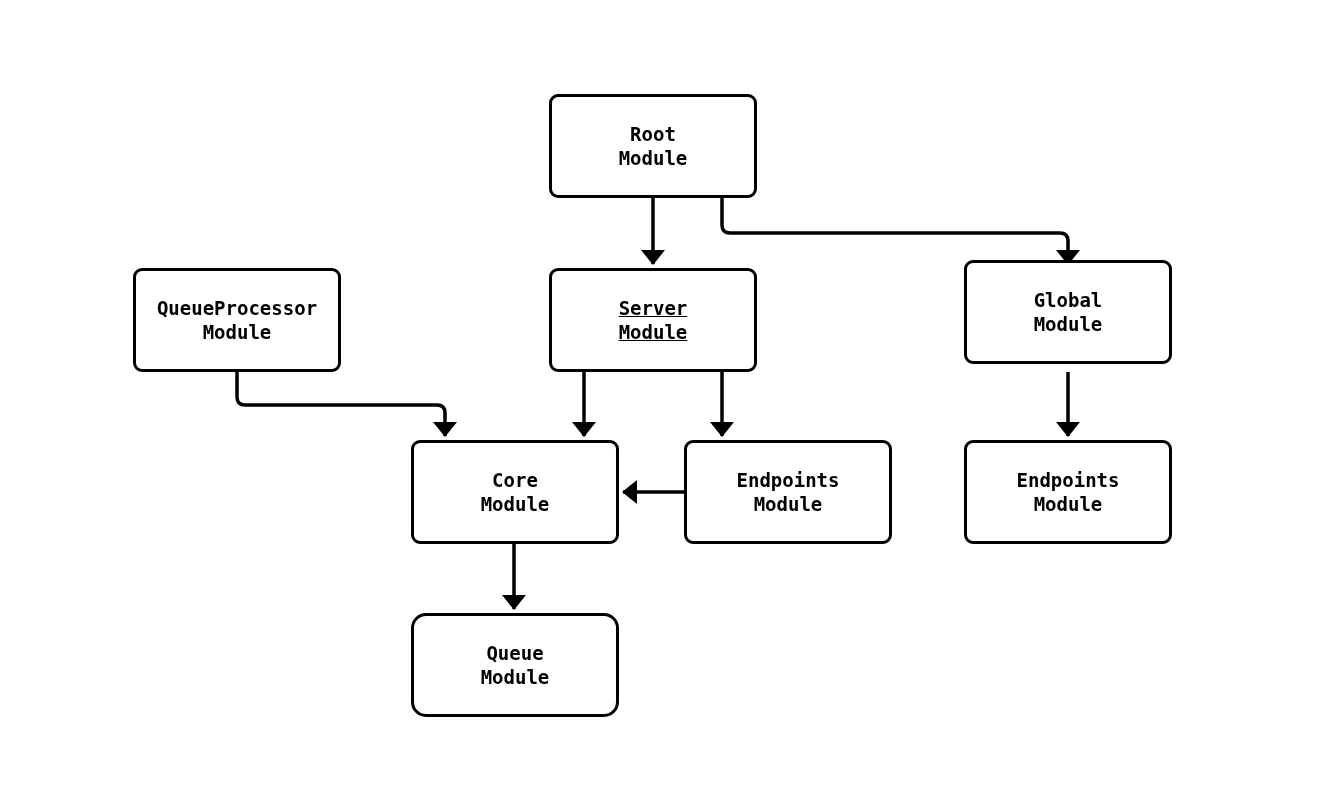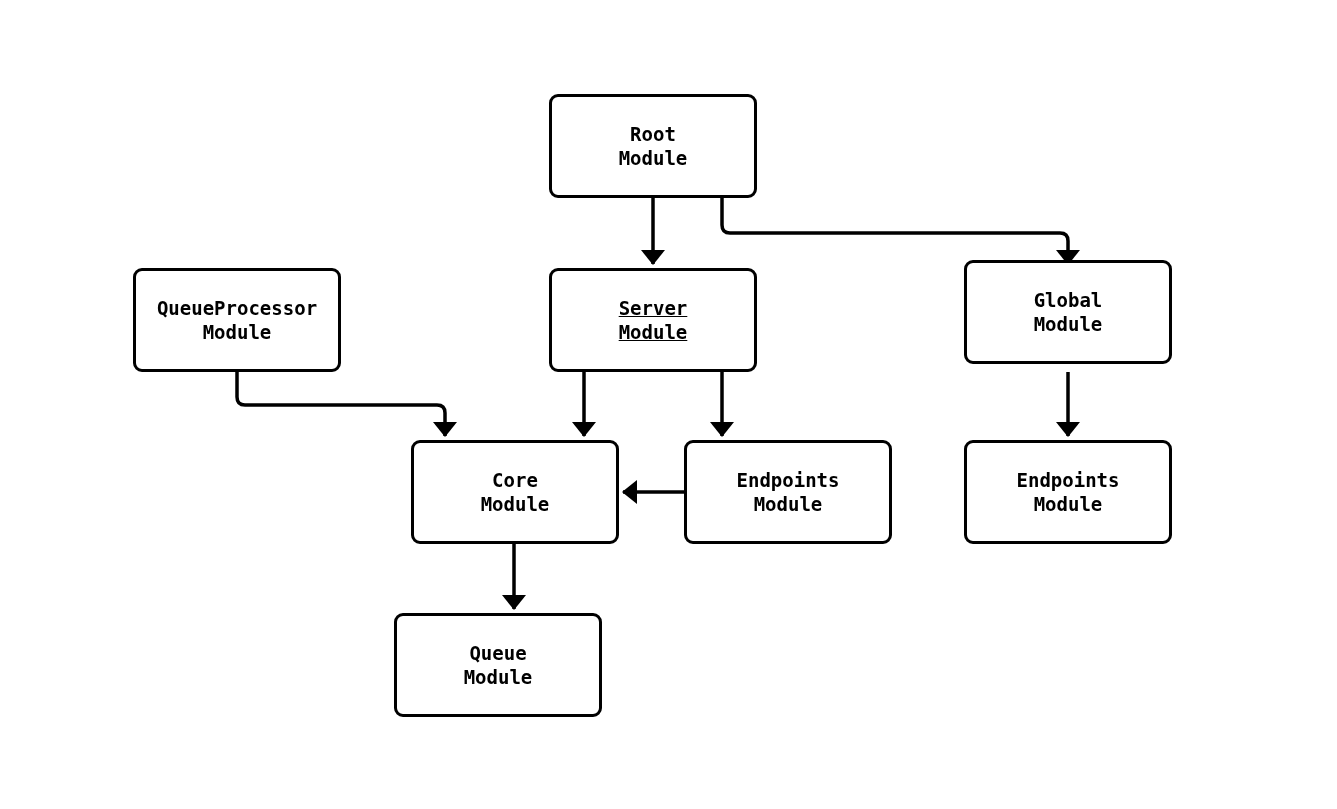--- a/index.html
+++ b/index.html
@@ -87,18 +87,18 @@
   <div class="node" style="left:684px; top:440px;">
     <span>Endpoints</span>
     <span>Module</span>
   </div>
 
   <div class="node" style="left:964px; top:440px;">
     <span>Endpoints</span>
     <span>Module</span>
   </div>
 
-  <div class="node" style="left:394px; top:613px;">
+  <div class="node" style="left:411px; top:613px;border-radius:15px;">
     <span>Queue</span>
     <span>Module</span>
   </div>
 
 </div>
 
 </body></html>

